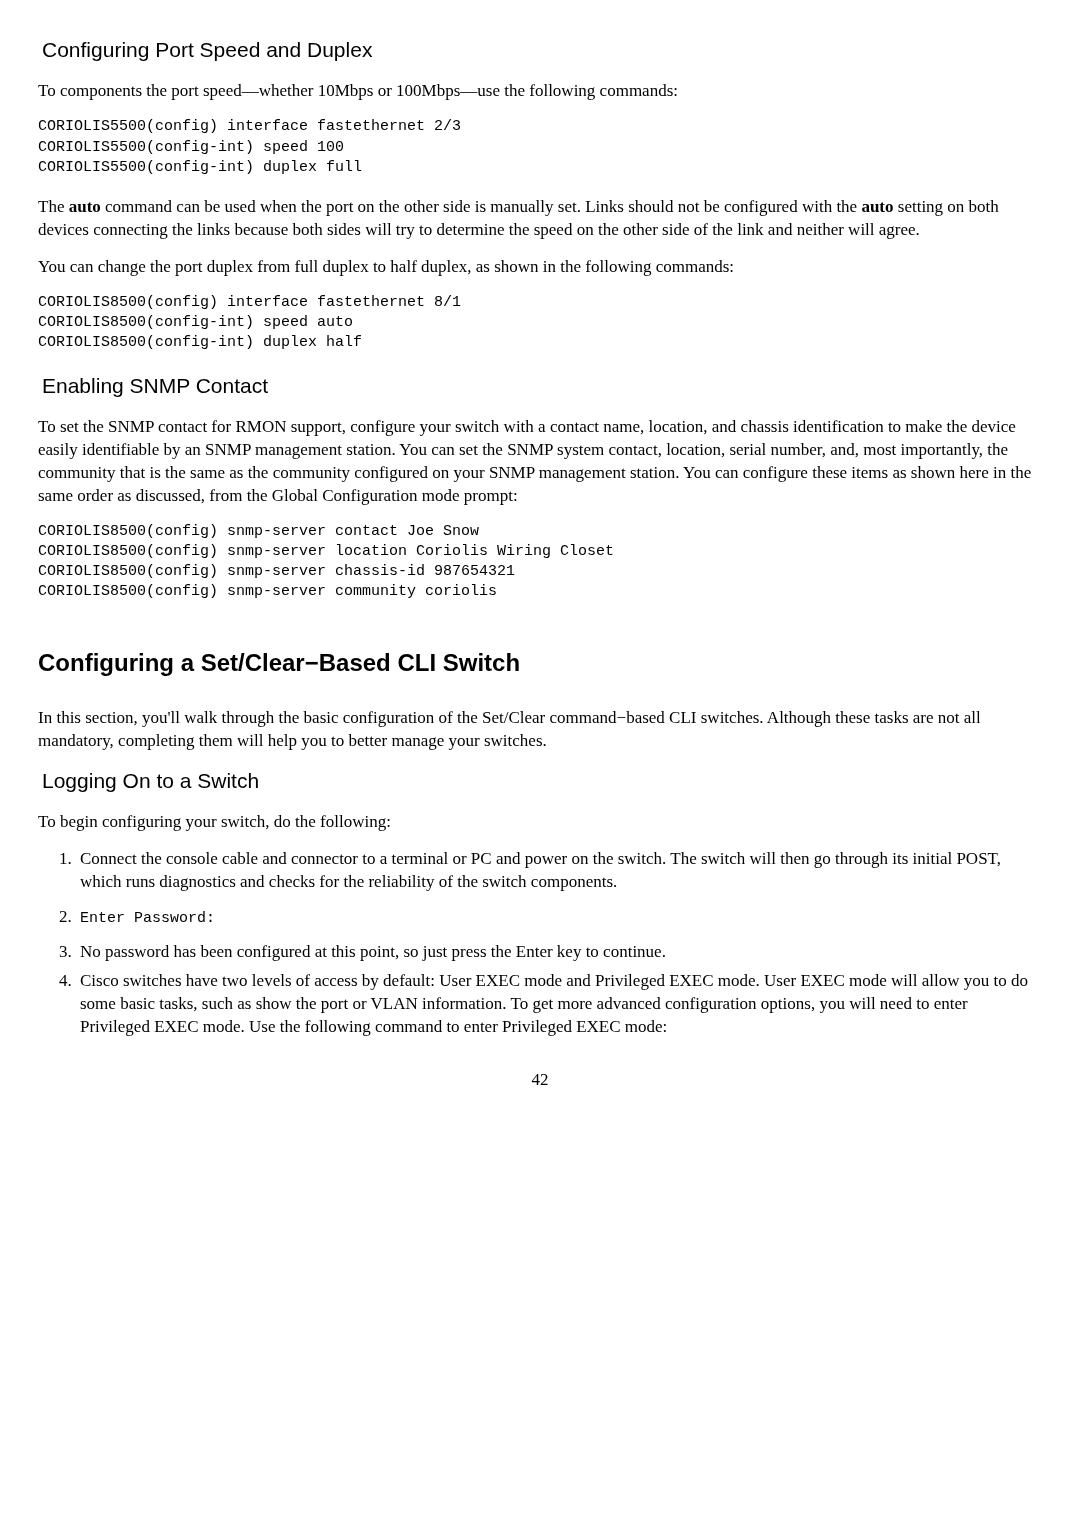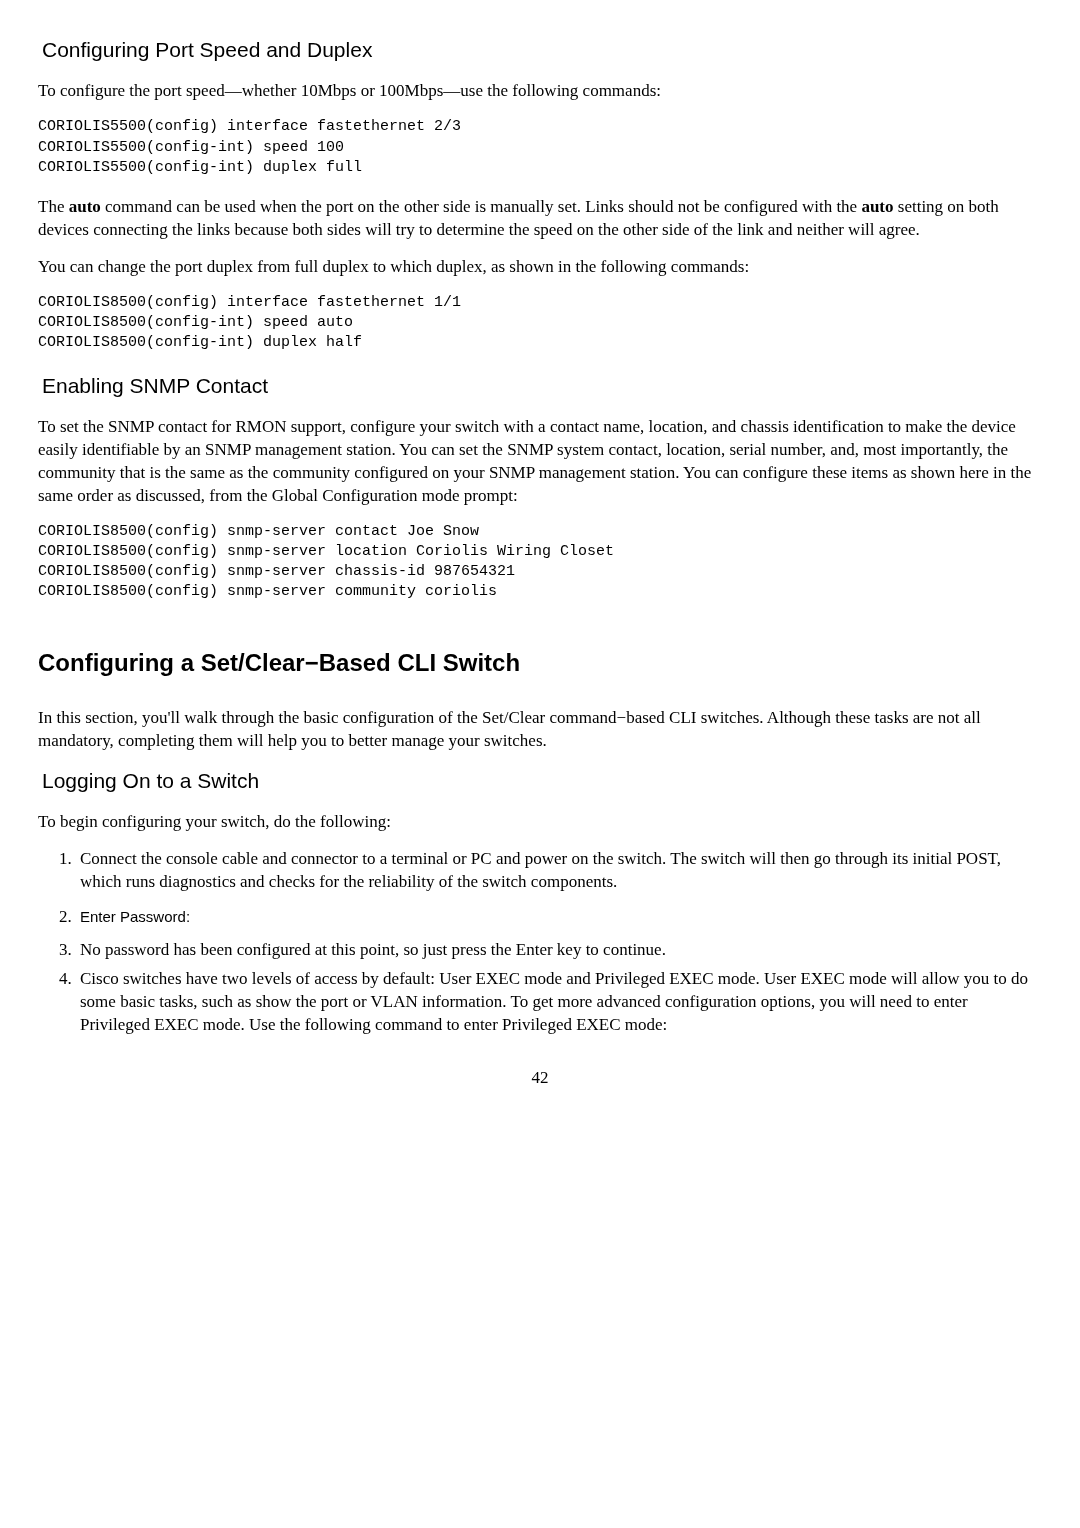--- a/index.html
+++ b/index.html
@@ -36,47 +36,47 @@
   }
   ol {
     margin: 10px 12px 14px 38px;
     padding: 0;
   }
   ol li {
     margin: 2px 0 6px 0;
     padding-left: 4px;
   }
   .inline-code {
-    font-family: Liberation Sans, sans-serif;
+    font-family: Liberation Mono, monospace;
     font-size: 15px;
     display: block;
     margin: 12px 0 12px 0;
   }
   .page-num {
     text-align: center;
     margin-top: 30px;
     font-size: 17px;
   }
 </style>
 </head>
 <body>
 
 <h2>Configuring Port Speed and Duplex</h2>
 
-<p>To configure the port speed—whether 10Mbps or 100Mbps—use the following commands:</p>
+<p>To components the port speed—whether 10Mbps or 100Mbps—use the following commands:</p>
 
 <pre>CORIOLIS5500(config) interface fastethernet 2/3
 CORIOLIS5500(config-int) speed 100
 CORIOLIS5500(config-int) duplex full</pre>
 
 <p><span>The </span><b>auto</b><span> command can be used when the port on the other side is manually set. Links should not be configured with the </span><b>auto</b><span> setting on both devices connecting the links because both sides will try to determine the speed on the other side of the link and neither will agree.</span></p>
 
-<p>You can change the port duplex from full duplex to which duplex, as shown in the following commands:</p>
+<p>You can change the port duplex from full duplex to half duplex, as shown in the following commands:</p>
 
-<pre>CORIOLIS8500(config) interface fastethernet 1/1
+<pre>CORIOLIS8500(config) interface fastethernet 8/1
 CORIOLIS8500(config-int) speed auto
 CORIOLIS8500(config-int) duplex half</pre>
 
 <h2>Enabling SNMP Contact</h2>
 
 <p>To set the SNMP contact for RMON support, configure your switch with a contact name, location, and chassis identification to make the device easily identifiable by an SNMP management station. You can set the SNMP system contact, location, serial number, and, most importantly, the community that is the same as the community configured on your SNMP management station. You can configure these items as shown here in the same order as discussed, from the Global Configuration mode prompt:</p>
 
 <pre>CORIOLIS8500(config) snmp-server contact Joe Snow
 CORIOLIS8500(config) snmp-server location Coriolis Wiring Closet
 CORIOLIS8500(config) snmp-server chassis-id 987654321

